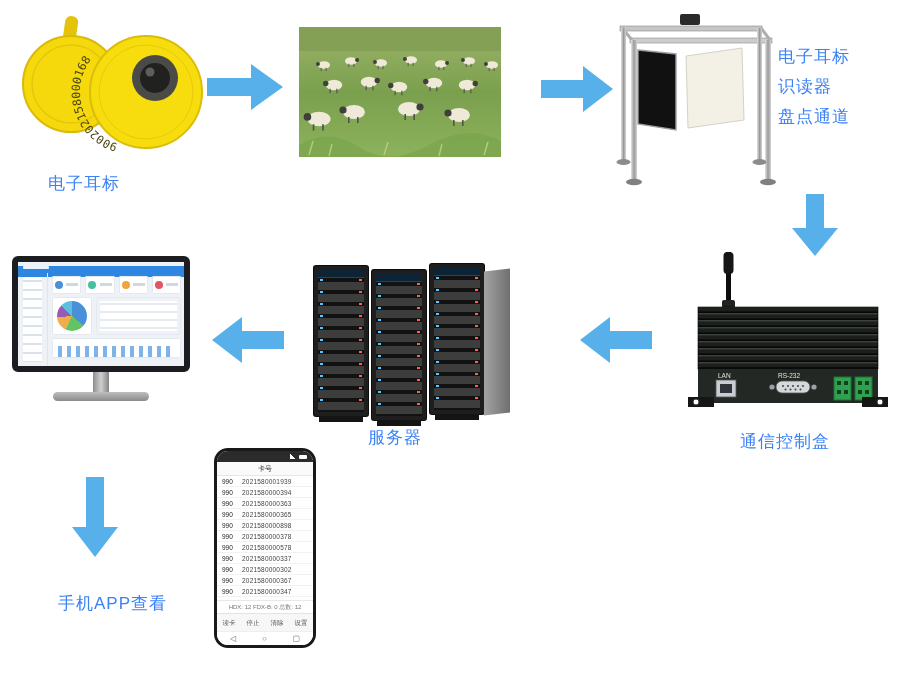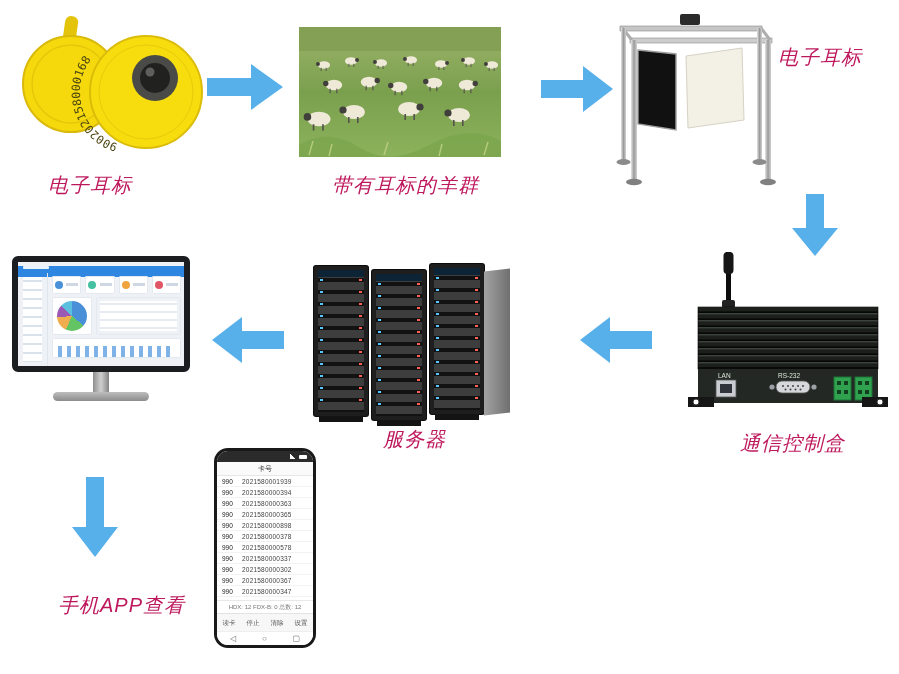--- a/index.html
+++ b/index.html
@@ -1,18 +1,18 @@
 <!DOCTYPE html>
 <html><head>
 <meta charset="utf-8">
 <style>
   html,body{margin:0;padding:0;background:#fff;}
   .canvas{position:relative;width:899px;height:674px;background:#ffffff;overflow:hidden;
           font-family:"Liberation Sans",sans-serif;color:#1a1a1a;}
-  .label{position:absolute;font-size:20px;color:#be185d;letter-spacing:1px;white-space:nowrap;font-style:italic;}
+  .label{position:absolute;font-size:17px;color:#3b82f6;letter-spacing:1px;white-space:nowrap;}
 
   
   .arrow{position:absolute;}
   .arrow polygon{fill:#58B0EA;}
 
   
   .node{position:absolute;}
 
   
   .monitor{position:absolute;left:12px;top:256px;width:178px;}
@@ -148,21 +148,20 @@
       <use href="#shp" transform="translate(135,56) scale(0.75)"></use>
       <use href="#shp" transform="translate(168,58) scale(-0.75,0.75)"></use>
       <use href="#shp" transform="translate(55,85)"></use>
       <use href="#shp" transform="translate(110,82) scale(-1,1)"></use>
       <use href="#shp" transform="translate(160,88)"></use>
       <use href="#shp" transform="translate(20,92) scale(1.05)"></use>
       <path d="M0,118 Q30,100 60,120 T130,118 T202,114 L202,130 L0,130 Z" fill="#7ca64f" opacity="0.9"></path>
       <path d="M10,128 l4,-14 M30,129 l3,-12 M85,128 l4,-13 M140,129 l3,-12 M185,128 l4,-13" stroke="#b7cc7e" stroke-width="1.4" fill="none"></path>
     </svg>
   </div>
-  <div class="label" style="left:332px;top:172px;">带有耳标的羊群</div>
 
   <svg class="arrow" style="left:541px;top:66px;" width="72" height="46">
     <polygon points="0,14 42,14 42,0 72,23 42,46 42,32 0,32"></polygon>
   </svg>
 
   <div class="node" style="left:616px;top:10px;">
     <svg width="160" height="185" viewBox="0 0 160 185">
       <defs>
         <linearGradient id="pole" x1="0" y1="0" x2="1" y2="0">
           <stop offset="0" stop-color="#e4e4e4"></stop>
@@ -182,20 +181,22 @@
       <ellipse cx="7.5" cy="152" rx="7" ry="3" fill="#8b8b8b"></ellipse>
       <ellipse cx="143.5" cy="152" rx="7" ry="3" fill="#8b8b8b"></ellipse>
       <ellipse cx="18" cy="172" rx="8" ry="3.2" fill="#808080"></ellipse>
       <ellipse cx="152" cy="172" rx="8" ry="3.2" fill="#808080"></ellipse>
       <polygon points="22,40 60,44 60,120 22,114" fill="#111111" stroke="#9d9d9d" stroke-width="1.4"></polygon>
       <polygon points="70,46 126,38 128,110 72,118" fill="#f3f0e5" stroke="#d6d2c4" stroke-width="1"></polygon>
     </svg>
   </div>
   <div class="label" style="left:778px;top:42px;line-height:30px;">
     <div>电子耳标</div>
+    <div>识读器</div>
+    <div>盘点通道</div>
   </div>
 
   <svg class="arrow" style="left:792px;top:194px;" width="46" height="62">
     <polygon points="14,0 32,0 32,34 46,34 23,62 0,34 14,34"></polygon>
   </svg>
 
   <div class="node" style="left:688px;top:250px;">
     <svg width="200" height="172" viewBox="0 0 200 172">
       <defs>
         <pattern id="fins" width="200" height="7" patternUnits="userSpaceOnUse">
@@ -265,21 +266,21 @@
     </div>
     <div class="rack rack3">
       <div class="r-units">
           <div class="r-top"></div>
           <div class="r-leds-l"></div>
           <div class="r-leds-r"></div>
         </div>
     </div>
     <div class="rack-side"></div>
   </div>
-  <div class="label" style="left:383px;top:426px;">服务器</div>
+  <div class="label" style="left:368px;top:426px;">服务器</div>
 
   <svg class="arrow" style="left:212px;top:317px;" width="72" height="46">
     <polygon points="72,14 30,14 30,0 0,23 30,46 30,32 72,32"></polygon>
   </svg>
 
   <div class="monitor">
     <div class="m-screen">
       <div class="m-display">
         <div class="m-top"></div>
         <div class="m-side"></div>

